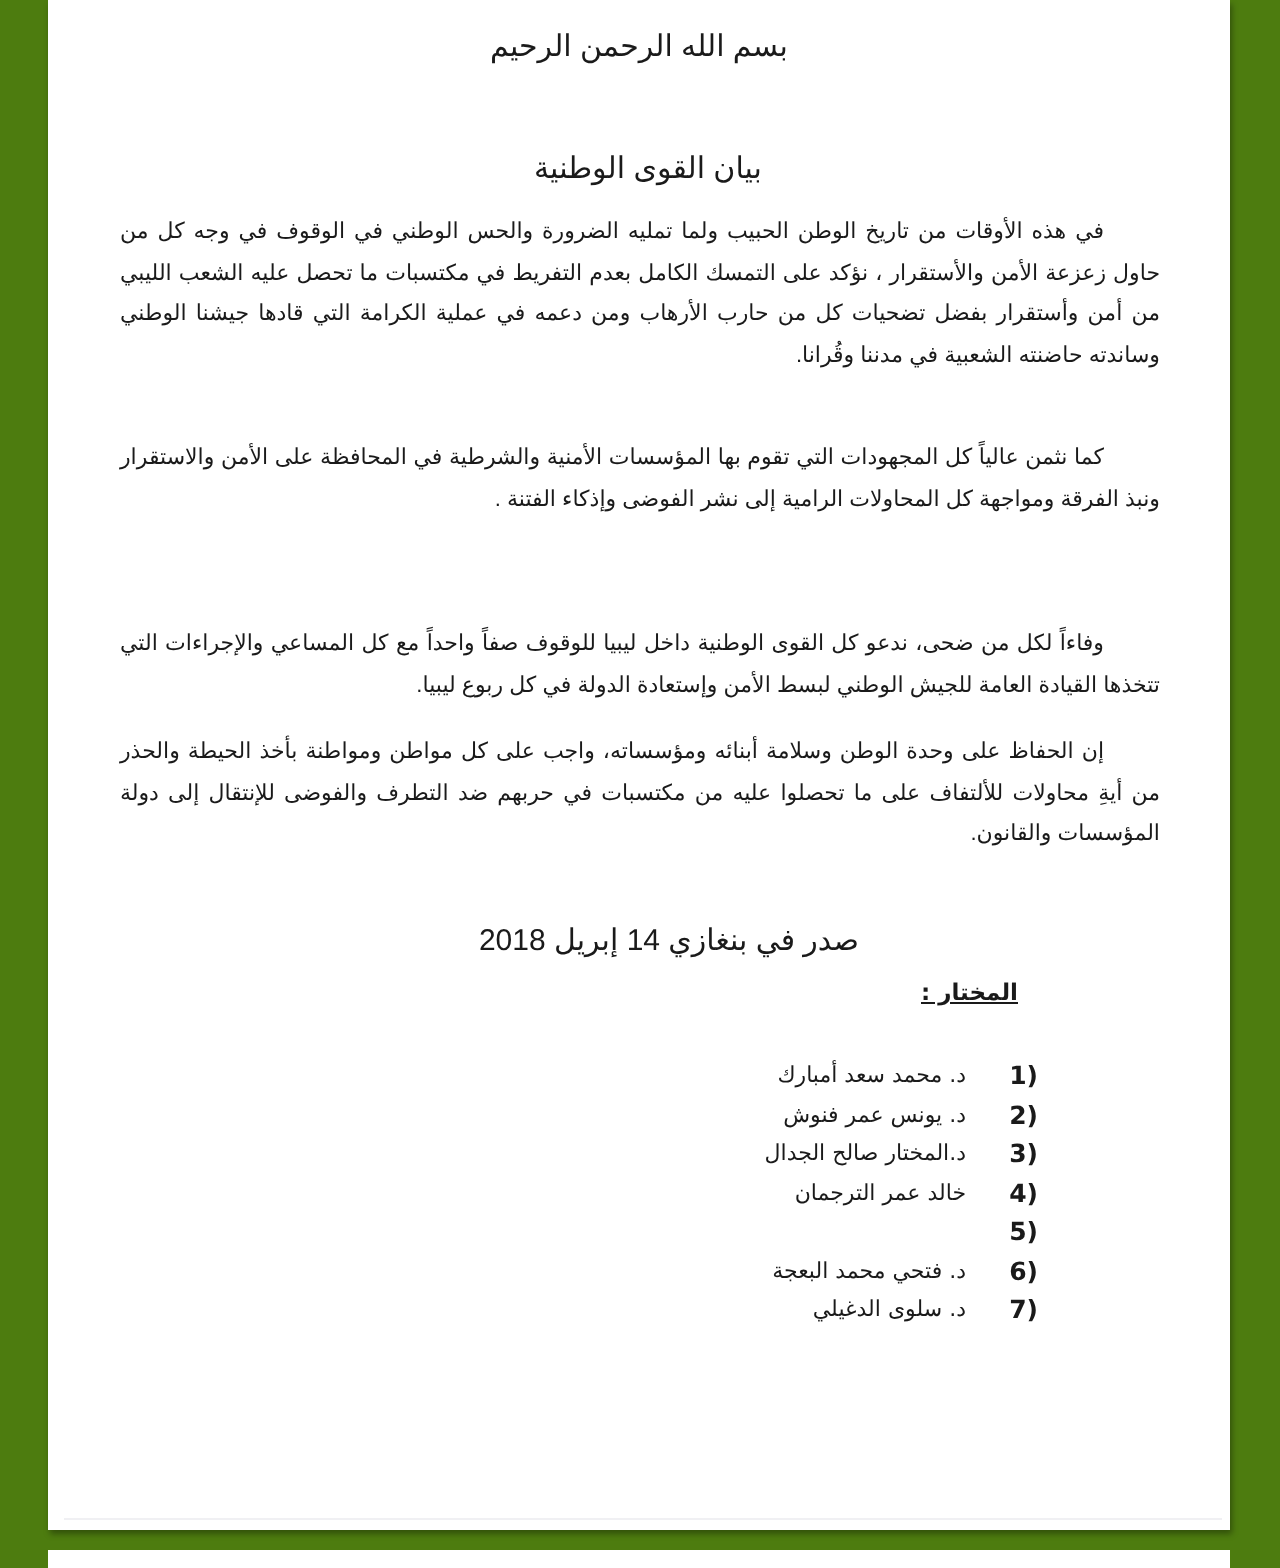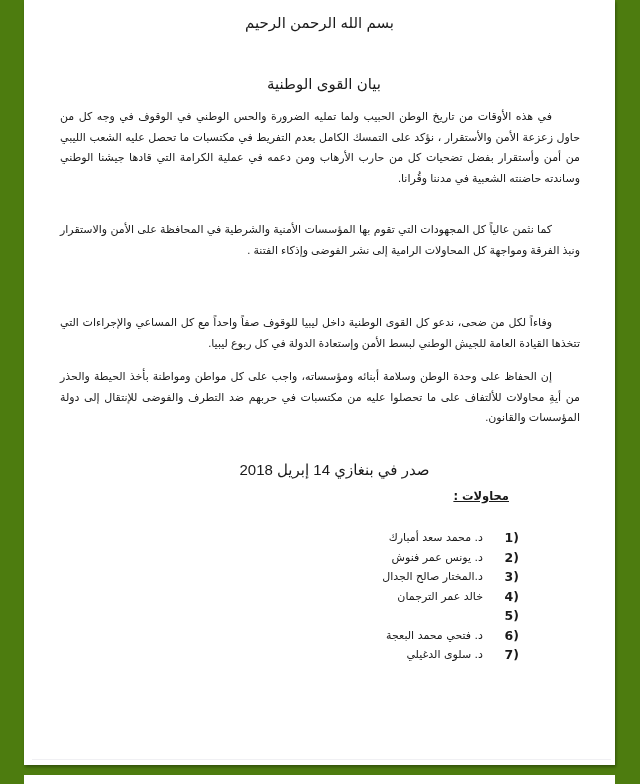--- a/index.html
+++ b/index.html
@@ -148,21 +148,21 @@
     </div>
     <div class="ar body p3">
       <p>وفاءاً لكل من ضحى، ندعو كل القوى الوطنية داخل ليبيا للوقوف صفاً واحداً مع كل المساعي والإجراءات التي تتخذها القيادة العامة للجيش الوطني لبسط الأمن وإستعادة الدولة في كل ربوع ليبيا.</p>
     </div>
     <div class="ar body p4">
       <p>إن الحفاظ على وحدة الوطن وسلامة أبنائه ومؤسساته، واجب على كل مواطن ومواطنة بأخذ الحيطة والحذر من أيةِ محاولات للألتفاف على ما تحصلوا عليه من مكتسبات في حربهم ضد التطرف والفوضى للإنتقال إلى دولة المؤسسات والقانون.</p>
     </div>
 
     <div class="ar issued">صدر في بنغازي 14 إبريل 2018</div>
 
-    <div class="ar signatories-heading">محاولات :</div>
+    <div class="ar signatories-heading">المختار :</div>
 
     <ul class="ar sig-list">
       <li class="sig-item">
         <span class="sig-num">1)</span>
         <span class="sig-name">د. محمد سعد أمبارك</span>
       </li>
       <li class="sig-item">
         <span class="sig-num">2)</span>
         <span class="sig-name">د. يونس عمر فنوش</span>
       </li>

